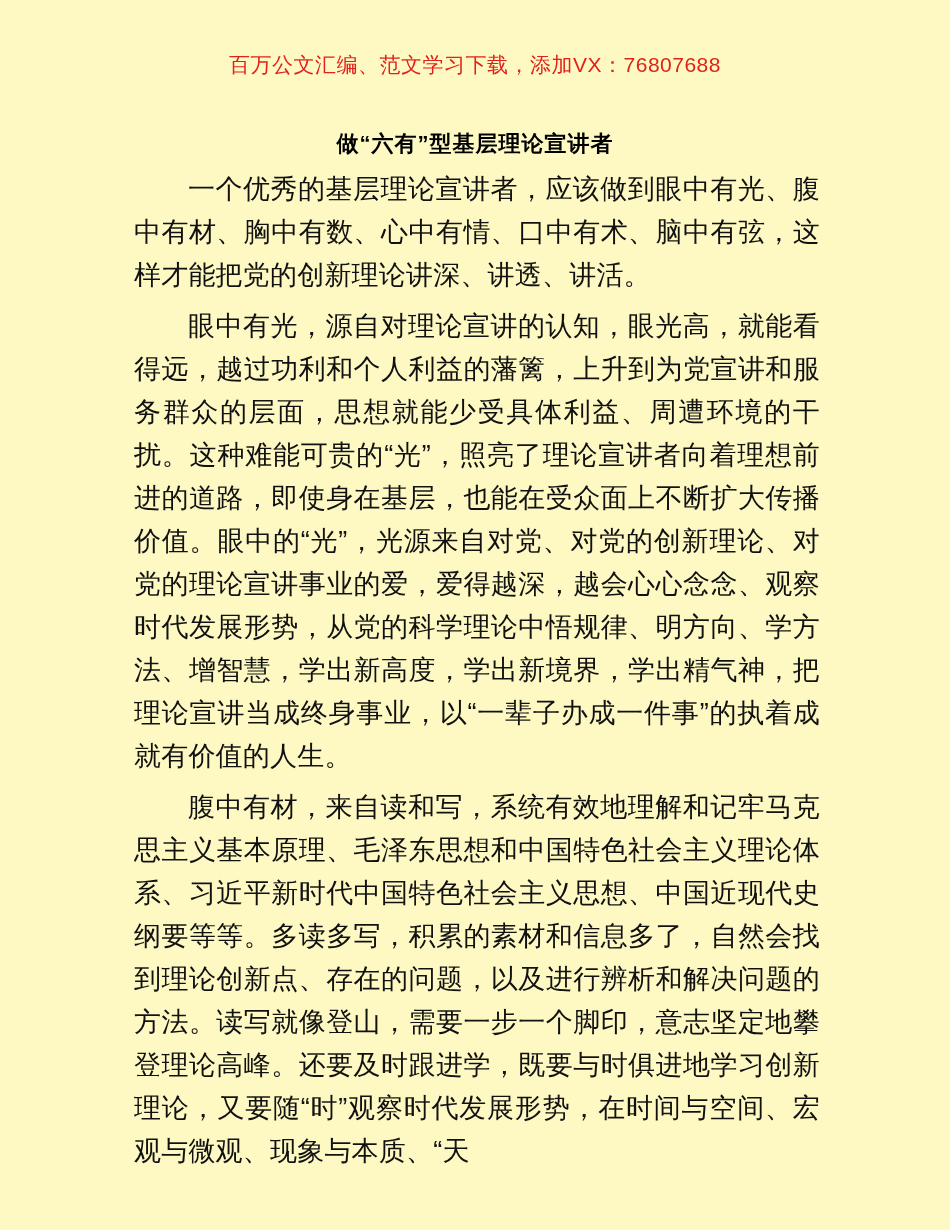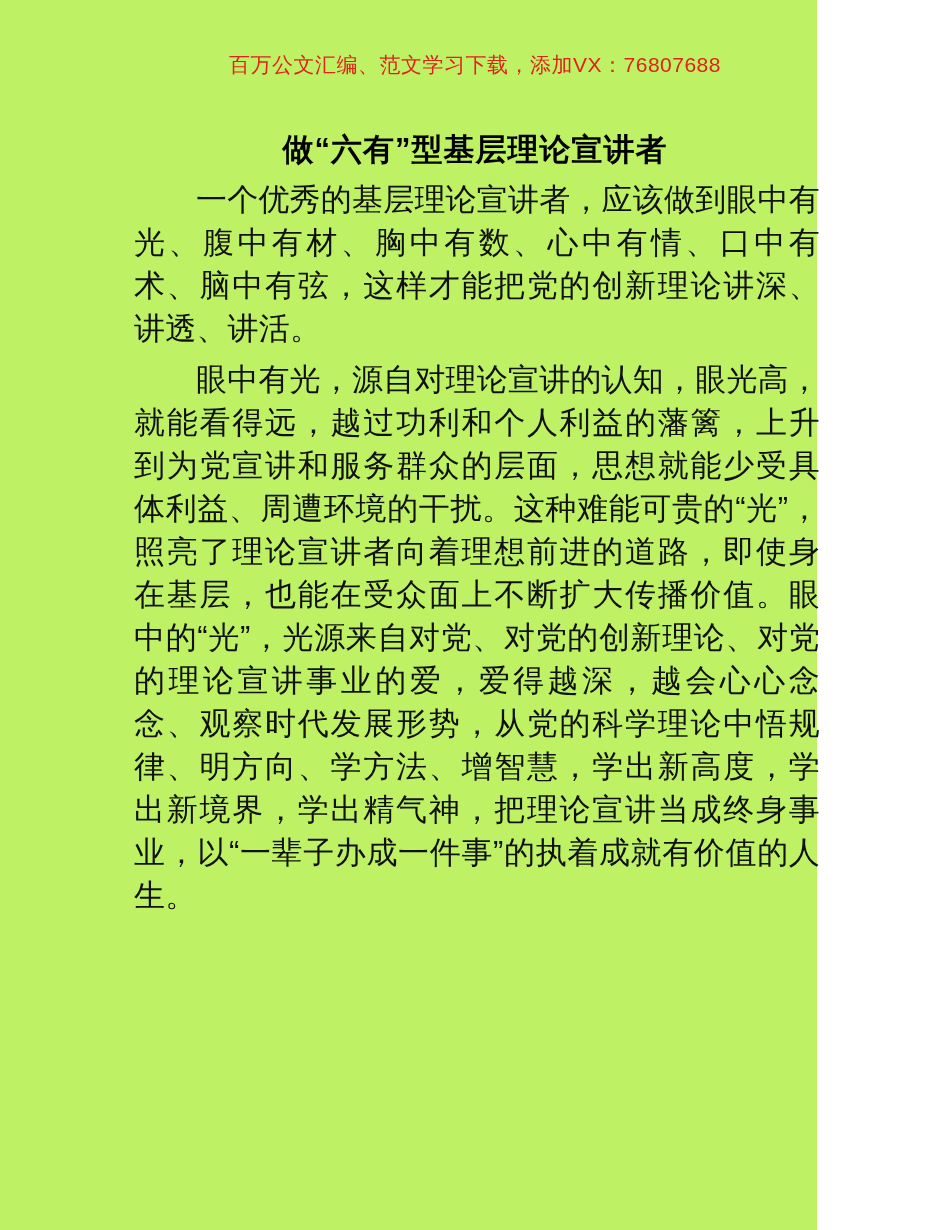--- a/index.html
+++ b/index.html
@@ -10,24 +10,24 @@
   body {
     width: 950px;
     height: 1230px;
     font-family: "Liberation Sans", "DejaVu Sans", sans-serif;
     color: #000000;
     overflow: hidden;
     position: relative;
   }
 
   .page {
-    width: 817px;
+    width: 950px;
     height: 1230px;
     box-sizing: border-box;
-    background: #bef264;
+    background: #fef9c3;
     position: relative;
   }
 
   
   .promo-banner {
     position: absolute;
     top: 50px;
     left: 0;
     width: 950px;
     text-align: center;
@@ -39,38 +39,38 @@
     font-family: "Liberation Sans", "DejaVu Sans", sans-serif;
   }
 
   
   .doc-title {
     position: absolute;
     top: 107px;
     left: 0;
     width: 950px;
     text-align: center;
-    font-size: 31px;
+    font-size: 22px;
     line-height: 44px;
     font-weight: bold;
     letter-spacing: 1px;
     color: #000000;
   }
 
   
   .doc-body {
     position: absolute;
     top: 168px;
     left: 134px;
     width: 686px;
   }
 
   .para {
-    margin: 10px 0 0 0;
-    font-size: 31px;
+    margin: 0 0 0 0;
+    font-size: 27px;
     line-height: 43px;
     text-align: justify;
     text-justify: inter-ideograph;
     text-indent: 2em;
     letter-spacing: 0.2px;
     color: #111111;
     font-family: "Liberation Sans", "DejaVu Sans", sans-serif;
   }
 
   .para + .para {
@@ -87,15 +87,16 @@
 
 <div class="page">
 
   <div class="promo-banner">百万公文汇编、范文学习下载，添加VX：76807688</div>
 
   <h1 class="doc-title">做“六有”型基层理论宣讲者</h1>
 
   <div class="doc-body">
     <p class="para">一个优秀的基层理论宣讲者，应该做到眼中有光、腹中有材、胸中有数、心中有情、口中有术、脑中有弦，这样才能把党的创新理论讲深、讲透、讲活。</p>
     <p class="para">眼中有光，源自对理论宣讲的认知，眼光高，就能看得远，越过功利和个人利益的藩篱，上升到为党宣讲和服务群众的层面，思想就能少受具体利益、周遭环境的干扰。这种难能可贵的“光”，照亮了理论宣讲者向着理想前进的道路，即使身在基层，也能在受众面上不断扩大传播价值。眼中的“光”，光源来自对党、对党的创新理论、对党的理论宣讲事业的爱，爱得越深，越会心心念念、观察时代发展形势，从党的科学理论中悟规律、明方向、学方法、增智慧，学出新高度，学出新境界，学出精气神，把理论宣讲当成终身事业，以“一辈子办成一件事”的执着成就有价值的人生。</p>
+    <p class="para para-clipped">腹中有材，来自读和写，系统有效地理解和记牢马克思主义基本原理、毛泽东思想和中国特色社会主义理论体系、习近平新时代中国特色社会主义思想、中国近现代史纲要等等。多读多写，积累的素材和信息多了，自然会找到理论创新点、存在的问题，以及进行辨析和解决问题的方法。读写就像登山，需要一步一个脚印，意志坚定地攀登理论高峰。还要及时跟进学，既要与时俱进地学习创新理论，又要随“时”观察时代发展形势，在时间与空间、宏观与微观、现象与本质、“天</p>
   </div>
 
 </div>
 
 </body></html>

